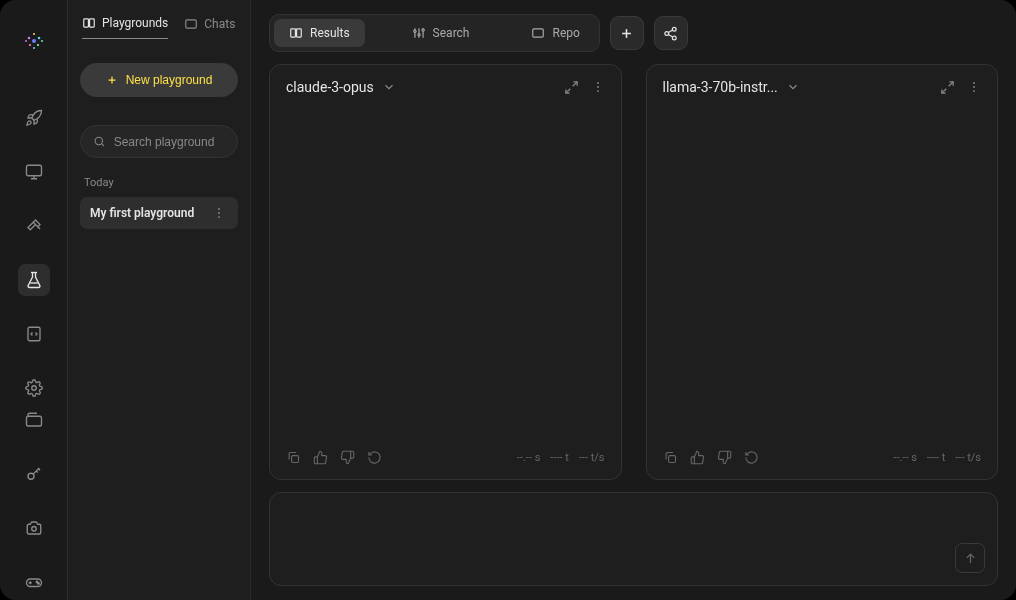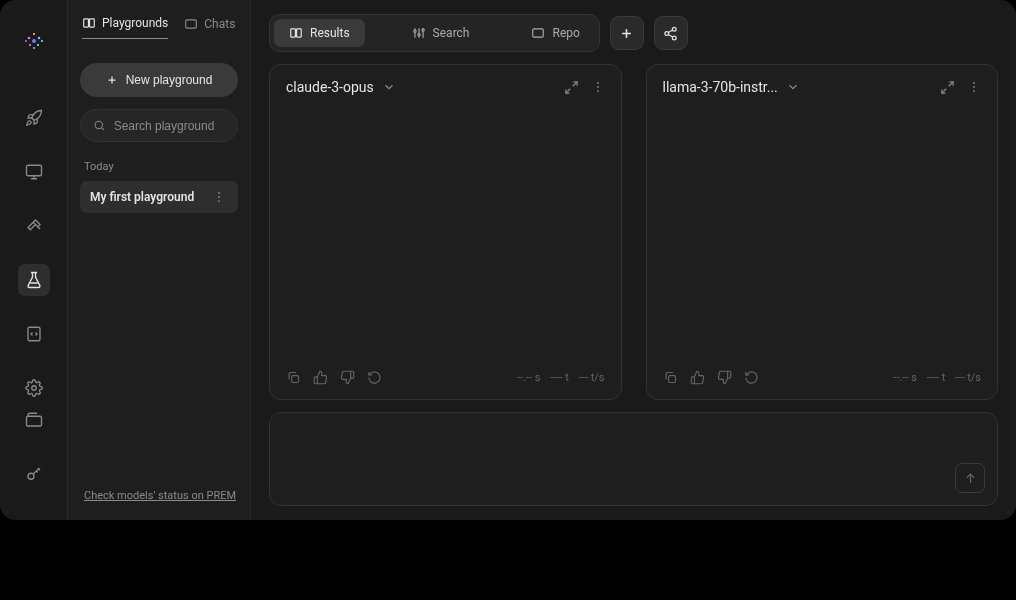--- a/index.html
+++ b/index.html
@@ -7,21 +7,21 @@
   font-family: -apple-system, BlinkMacSystemFont, "Segoe UI", Roboto, sans-serif;
   background: #000;
   width: 1016px;
   height: 600px;
   overflow: hidden;
   color: #e4e4e4;
   font-size: 13px;
 }
 .app {
   width: 1016px;
-  height: 520px;
+  height: 600px;
   background: #1a1a1a;
   border-radius: 16px;
   display: flex;
   overflow: hidden;
   position: relative;
 }
 .icon-rail {
   width: 68px;
   background: #1a1a1a;
   display: flex;
@@ -47,30 +47,30 @@
   flex-direction: column;
   padding: 12px;
   border-right: 1px solid #2a2a2a;
 }
 .side-tabs { display: flex; gap: 16px; padding: 4px 2px 6px 2px; margin-bottom: 18px; }
 .side-tab { display: flex; align-items: center; gap: 6px; color: #8a8a8a; font-size: 12px; cursor: pointer; padding-bottom: 8px; }
 .side-tab.active { color: #e4e4e4; border-bottom: 1px solid #8a8a8a; }
 .new-btn {
   background: #3a3a3a;
   border: none;
-  color: #e5e5e5;
+  color: #fde047;
   padding: 10px 12px;
   border-radius: 18px;
   font-size: 12px;
   display: flex;
   align-items: center;
   justify-content: center;
   gap: 8px;
   cursor: pointer;
-  margin-bottom: 12px;
+  margin-bottom: 28px;
   font-weight: 500;
 }
 .search-wrap {
   background: #262626;
   border-radius: 18px;
   padding: 8px 12px;
   display: flex;
   align-items: center;
   gap: 8px;
   margin-bottom: 18px;
@@ -351,21 +351,20 @@
     <div class="pg-item">
       <span>My first playground</span>
       <span class="dots">
         <svg width="14" height="14" viewBox="0 0 24 24" fill="currentColor">
             <circle cx="12" cy="5" r="1.6"></circle>
             <circle cx="12" cy="12" r="1.6"></circle>
             <circle cx="12" cy="19" r="1.6"></circle>
           </svg>
       </span>
     </div>
-    <div class="side-footer">Check models' status on PREM</div>
   </div>
 
   <div class="main">
     <div class="topbar">
       <div class="top-controls">
         <div class="seg">
           <div class="seg-item active">
             <svg width="14" height="14" viewBox="0 0 24 24" fill="none" stroke="currentColor" stroke-width="2">
                 <rect x="3" y="5" width="8" height="14" rx="1"></rect>
                 <rect x="13" y="5" width="8" height="14" rx="1"></rect>

